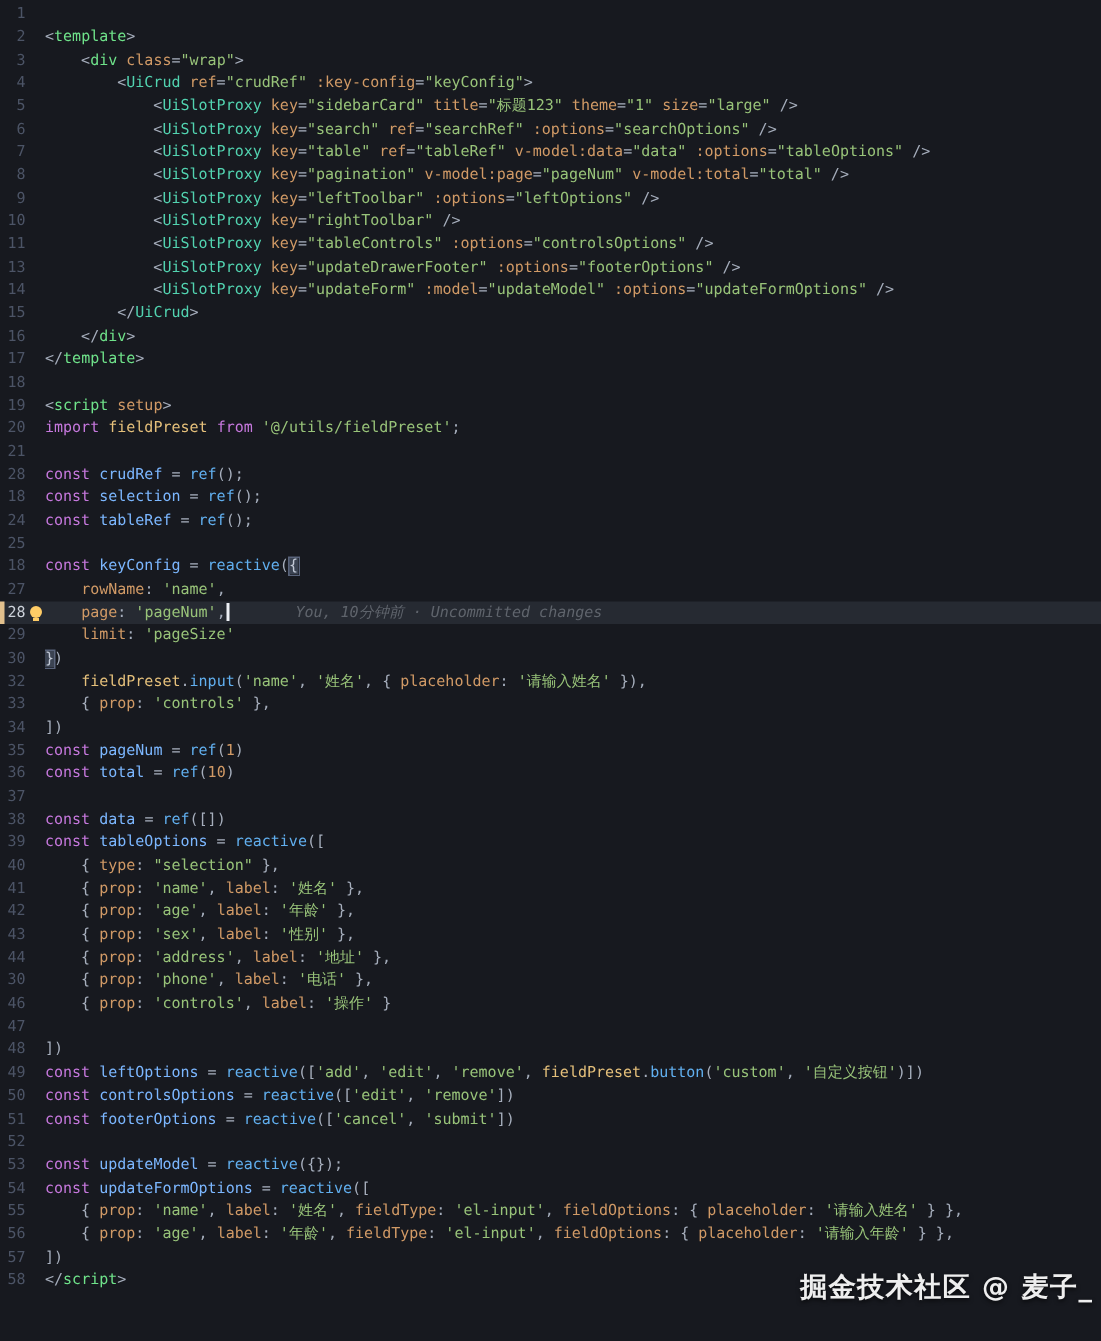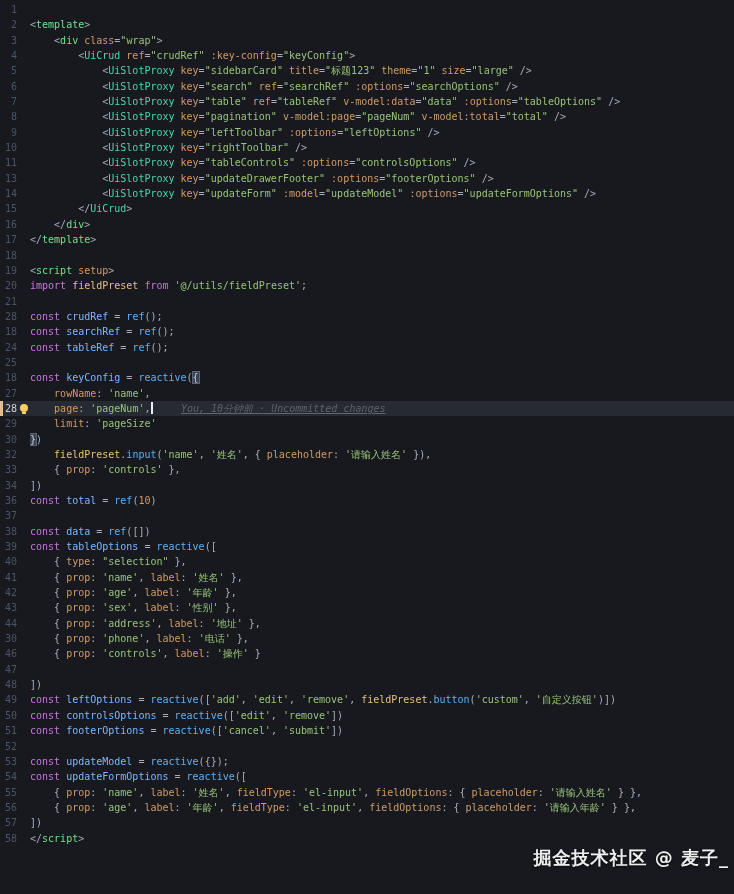--- a/index.html
+++ b/index.html
@@ -12,21 +12,21 @@
   .line{display:flex;position:relative;height:15.35px;line-height:15.35px;white-space:pre;}
   .line.active{background:#262a32;justify-content:center;}
   .line.active::before{content:'';position:absolute;left:0;top:0;width:3px;height:100%;background:#e2c08d;}
   .ln{width:17px;text-align:right;color:#4c5466;flex:none;user-select:none;}
   .line.active .ln{color:#cdd2da;}
   .glyph{width:13px;flex:none;position:relative;}
   .code{flex:1;overflow:hidden;}
   .bulb{position:absolute;left:3px;top:3px;width:8px;height:8px;border-radius:50%;background:#fc6;}
   .bulb::after{content:'';position:absolute;left:2px;top:8px;width:4px;height:2px;background:#fc6;}
   .cursor{display:inline-block;width:1.5px;height:12px;background:#eceff4;vertical-align:text-bottom;margin-left:1px;}
-  .blame{color:#5f646c;font-style:italic;margin-left:28px;text-decoration:underline;}
+  .blame{color:#5f646c;font-style:italic;margin-left:44px;}
   
   .tk-p{color:#a6aebc}
   .tk-g{color:#6fe28a}
   .tk-c{color:#52d3b0}
   .tk-a{color:#d19a66}
   .tk-s{color:#98c379}
   .tk-u{color:#98c379;}
   .tk-k{color:#c678dd}
   .tk-v{color:#7cb7ff}
   .tk-f{color:#61afef}
@@ -60,31 +60,32 @@
       <div class="line"><span class="ln">13</span><span class="glyph"></span><span class="code"><span class="tk-p">            &lt;</span><span class="tk-c">UiSlotProxy</span><span class="tk-p"> </span><span class="tk-a">key</span><span class="tk-p">=</span><span class="tk-s">"updateDrawerFooter"</span><span class="tk-p"> </span><span class="tk-a">:options</span><span class="tk-p">=</span><span class="tk-s">"footerOptions"</span><span class="tk-p"> /&gt;</span></span></div>
       <div class="line"><span class="ln">14</span><span class="glyph"></span><span class="code"><span class="tk-p">            &lt;</span><span class="tk-c">UiSlotProxy</span><span class="tk-p"> </span><span class="tk-a">key</span><span class="tk-p">=</span><span class="tk-s">"updateForm"</span><span class="tk-p"> </span><span class="tk-a">:model</span><span class="tk-p">=</span><span class="tk-s">"updateModel"</span><span class="tk-p"> </span><span class="tk-a">:options</span><span class="tk-p">=</span><span class="tk-s">"updateFormOptions"</span><span class="tk-p"> /&gt;</span></span></div>
       <div class="line"><span class="ln">15</span><span class="glyph"></span><span class="code"><span class="tk-p">        &lt;/</span><span class="tk-c">UiCrud</span><span class="tk-p">&gt;</span></span></div>
       <div class="line"><span class="ln">16</span><span class="glyph"></span><span class="code"><span class="tk-p">    &lt;/</span><span class="tk-g">div</span><span class="tk-p">&gt;</span></span></div>
       <div class="line"><span class="ln">17</span><span class="glyph"></span><span class="code"><span class="tk-p">&lt;/</span><span class="tk-g">template</span><span class="tk-p">&gt;</span></span></div>
       <div class="line"><span class="ln">18</span><span class="glyph"></span><span class="code"></span></div>
       <div class="line"><span class="ln">19</span><span class="glyph"></span><span class="code"><span class="tk-p">&lt;</span><span class="tk-g">script</span><span class="tk-p"> </span><span class="tk-a">setup</span><span class="tk-p">&gt;</span></span></div>
       <div class="line"><span class="ln">20</span><span class="glyph"></span><span class="code"><span class="tk-k">import</span><span class="tk-p"> </span><span class="tk-o">fieldPreset</span><span class="tk-p"> </span><span class="tk-k">from</span><span class="tk-p"> </span><span class="tk-s">'@/utils/fieldPreset'</span><span class="tk-p">;</span></span></div>
       <div class="line"><span class="ln">21</span><span class="glyph"></span><span class="code"></span></div>
       <div class="line"><span class="ln">28</span><span class="glyph"></span><span class="code"><span class="tk-k">const</span><span class="tk-p"> </span><span class="tk-v">crudRef</span><span class="tk-p"> = </span><span class="tk-f">ref</span><span class="tk-p">();</span></span></div>
-      <div class="line"><span class="ln">18</span><span class="glyph"></span><span class="code"><span class="tk-k">const</span><span class="tk-p"> </span><span class="tk-v">searchRef</span><span class="tk-p"> = </span><span class="tk-f">ref</span><span class="tk-p">();</span></span></div>
+      <div class="line"><span class="ln">18</span><span class="glyph"></span><span class="code"><span class="tk-k">const</span><span class="tk-p"> </span><span class="tk-v">selection</span><span class="tk-p"> = </span><span class="tk-f">ref</span><span class="tk-p">();</span></span></div>
       <div class="line"><span class="ln">24</span><span class="glyph"></span><span class="code"><span class="tk-k">const</span><span class="tk-p"> </span><span class="tk-v">tableRef</span><span class="tk-p"> = </span><span class="tk-f">ref</span><span class="tk-p">();</span></span></div>
       <div class="line"><span class="ln">25</span><span class="glyph"></span><span class="code"></span></div>
       <div class="line"><span class="ln">18</span><span class="glyph"></span><span class="code"><span class="tk-k">const</span><span class="tk-p"> </span><span class="tk-v">keyConfig</span><span class="tk-p"> = </span><span class="tk-f">reactive</span><span class="tk-p">(</span><span class="tk-h">{</span></span></div>
       <div class="line"><span class="ln">27</span><span class="glyph"></span><span class="code"><span class="tk-p">    </span><span class="tk-r">rowName</span><span class="tk-p">: </span><span class="tk-s">'name'</span><span class="tk-p">,</span></span></div>
       <div class="line active"><span class="ln">28</span><span class="glyph"><span class="bulb"></span></span><span class="code"><span class="tk-p">    </span><span class="tk-r">page</span><span class="tk-p">: </span><span class="tk-s">'pageNum'</span><span class="tk-p">,</span><span class="cursor"></span><span class="blame">You, 10分钟前 · Uncommitted changes</span></span></div>
       <div class="line"><span class="ln">29</span><span class="glyph"></span><span class="code"><span class="tk-p">    </span><span class="tk-r">limit</span><span class="tk-p">: </span><span class="tk-s">'pageSize'</span></span></div>
       <div class="line"><span class="ln">30</span><span class="glyph"></span><span class="code"><span class="tk-h">}</span><span class="tk-p">)</span></span></div>
       <div class="line"><span class="ln">32</span><span class="glyph"></span><span class="code"><span class="tk-p">    </span><span class="tk-o">fieldPreset</span><span class="tk-p">.</span><span class="tk-f">input</span><span class="tk-p">(</span><span class="tk-s">'name'</span><span class="tk-p">, </span><span class="tk-s">'姓名'</span><span class="tk-p">, { </span><span class="tk-r">placeholder</span><span class="tk-p">: </span><span class="tk-s">'请输入姓名'</span><span class="tk-p"> }),</span></span></div>
       <div class="line"><span class="ln">33</span><span class="glyph"></span><span class="code"><span class="tk-p">    { </span><span class="tk-r">prop</span><span class="tk-p">: </span><span class="tk-s">'controls'</span><span class="tk-p"> },</span></span></div>
       <div class="line"><span class="ln">34</span><span class="glyph"></span><span class="code"><span class="tk-p">])</span></span></div>
+      <div class="line"><span class="ln">35</span><span class="glyph"></span><span class="code"><span class="tk-k">const</span><span class="tk-p"> </span><span class="tk-v">pageNum</span><span class="tk-p"> = </span><span class="tk-f">ref</span><span class="tk-p">(</span><span class="tk-n">1</span><span class="tk-p">)</span></span></div>
       <div class="line"><span class="ln">36</span><span class="glyph"></span><span class="code"><span class="tk-k">const</span><span class="tk-p"> </span><span class="tk-v">total</span><span class="tk-p"> = </span><span class="tk-f">ref</span><span class="tk-p">(</span><span class="tk-n">10</span><span class="tk-p">)</span></span></div>
       <div class="line"><span class="ln">37</span><span class="glyph"></span><span class="code"></span></div>
       <div class="line"><span class="ln">38</span><span class="glyph"></span><span class="code"><span class="tk-k">const</span><span class="tk-p"> </span><span class="tk-v">data</span><span class="tk-p"> = </span><span class="tk-f">ref</span><span class="tk-p">([])</span></span></div>
       <div class="line"><span class="ln">39</span><span class="glyph"></span><span class="code"><span class="tk-k">const</span><span class="tk-p"> </span><span class="tk-v">tableOptions</span><span class="tk-p"> = </span><span class="tk-f">reactive</span><span class="tk-p">([</span></span></div>
       <div class="line"><span class="ln">40</span><span class="glyph"></span><span class="code"><span class="tk-p">    { </span><span class="tk-r">type</span><span class="tk-p">: </span><span class="tk-s">"selection"</span><span class="tk-p"> },</span></span></div>
       <div class="line"><span class="ln">41</span><span class="glyph"></span><span class="code"><span class="tk-p">    { </span><span class="tk-r">prop</span><span class="tk-p">: </span><span class="tk-s">'name'</span><span class="tk-p">, </span><span class="tk-r">label</span><span class="tk-p">: </span><span class="tk-s">'姓名'</span><span class="tk-p"> },</span></span></div>
       <div class="line"><span class="ln">42</span><span class="glyph"></span><span class="code"><span class="tk-p">    { </span><span class="tk-r">prop</span><span class="tk-p">: </span><span class="tk-s">'age'</span><span class="tk-p">, </span><span class="tk-r">label</span><span class="tk-p">: </span><span class="tk-s">'年龄'</span><span class="tk-p"> },</span></span></div>
       <div class="line"><span class="ln">43</span><span class="glyph"></span><span class="code"><span class="tk-p">    { </span><span class="tk-r">prop</span><span class="tk-p">: </span><span class="tk-s">'sex'</span><span class="tk-p">, </span><span class="tk-r">label</span><span class="tk-p">: </span><span class="tk-s">'性别'</span><span class="tk-p"> },</span></span></div>
       <div class="line"><span class="ln">44</span><span class="glyph"></span><span class="code"><span class="tk-p">    { </span><span class="tk-r">prop</span><span class="tk-p">: </span><span class="tk-s">'address'</span><span class="tk-p">, </span><span class="tk-r">label</span><span class="tk-p">: </span><span class="tk-s">'地址'</span><span class="tk-p"> },</span></span></div>
       <div class="line"><span class="ln">30</span><span class="glyph"></span><span class="code"><span class="tk-p">    { </span><span class="tk-r">prop</span><span class="tk-p">: </span><span class="tk-s">'phone'</span><span class="tk-p">, </span><span class="tk-r">label</span><span class="tk-p">: </span><span class="tk-s">'电话'</span><span class="tk-p"> },</span></span></div>

